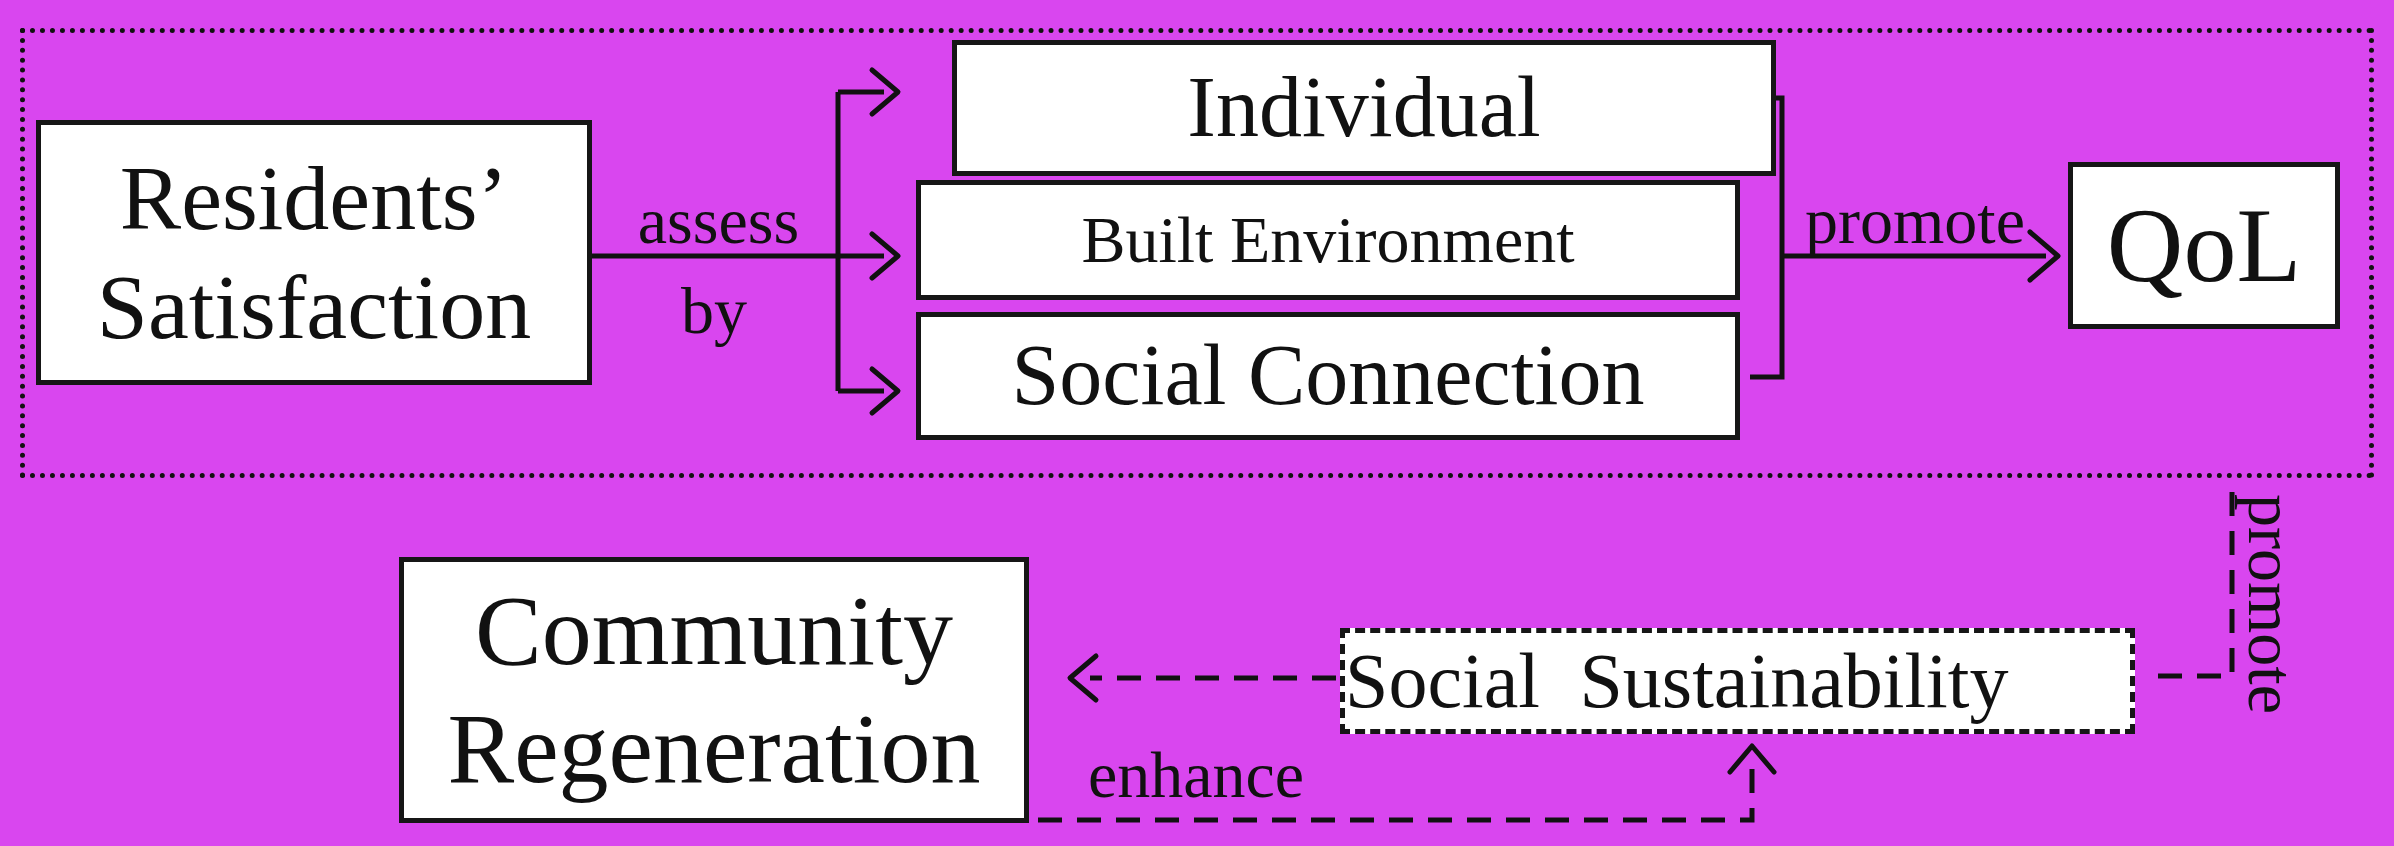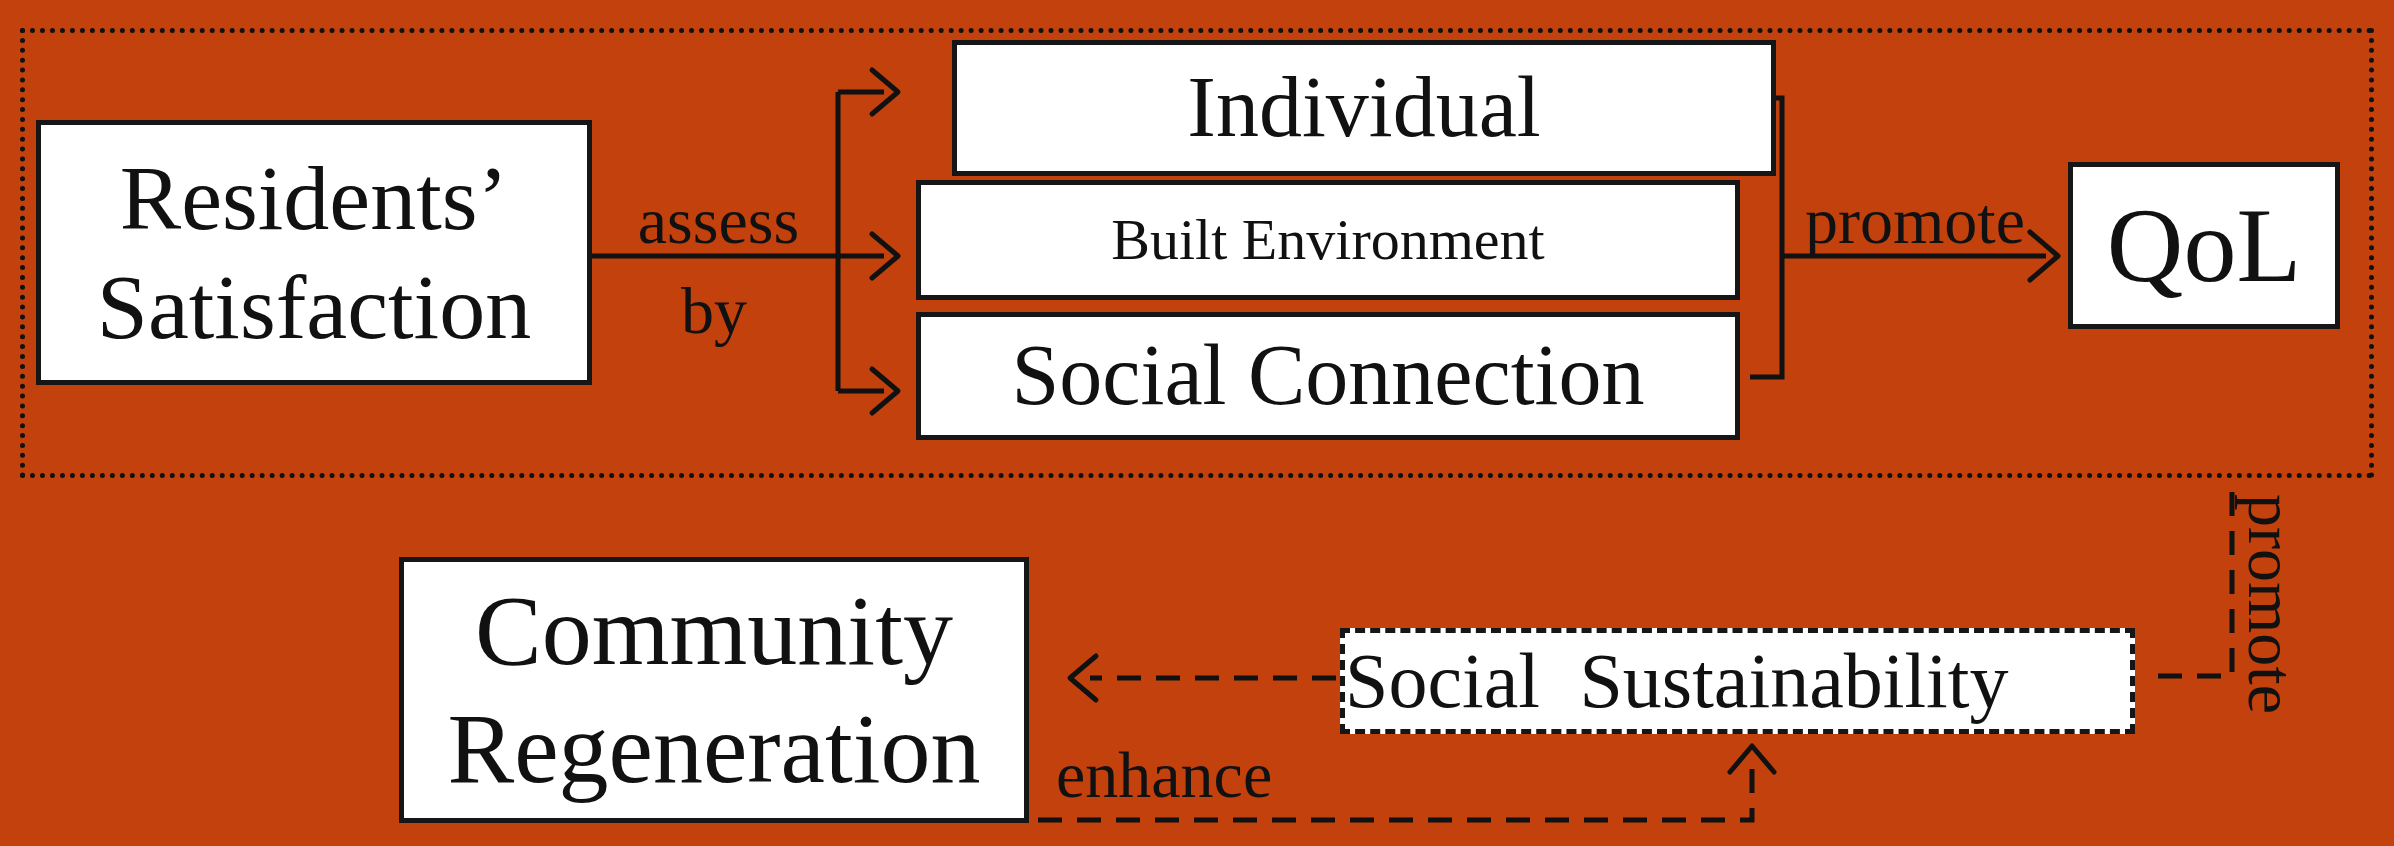--- a/index.html
+++ b/index.html
@@ -7,21 +7,21 @@
     padding: 0;
     background: #ffffff;
     width: 2394px;
     height: 846px;
     overflow: hidden;
   }
   #stage {
     position: relative;
     width: 2394px;
     height: 846px;
-    background: #c2410c;
+    background: #d946ef;
     font-family: "Liberation Serif", "DejaVu Serif", serif;
     color: #111111;
   }
   .abs { position: absolute; box-sizing: border-box; }
 
   
   #dotted-frame {
     left: 20px; top: 28px;
     width: 2354px; height: 450px;
     border: 5px dotted #111111;
@@ -36,21 +36,21 @@
     flex-direction: column;
     align-items: center;
     justify-content: center;
     text-align: center;
     line-height: 1.18;
     white-space: nowrap;
   }
 
   #residents-box { left: 36px;  top: 120px; width: 556px; height: 265px; font-size: 92px; }
   #individual-box { left: 952px; top: 40px;  width: 824px; height: 136px; font-size: 86px; }
-  #built-box      { left: 916px; top: 180px; width: 824px; height: 120px; font-size: 58px; }
+  #built-box      { left: 916px; top: 180px; width: 824px; height: 120px; font-size: 66px; }
   #social-box     { left: 916px; top: 312px; width: 824px; height: 128px; font-size: 86px; }
   #qol-box        { left: 2068px; top: 162px; width: 272px; height: 167px; font-size: 106px; }
   #community-box  { left: 399px; top: 557px; width: 630px; height: 266px; font-size: 100px; }
 
   
   #sustainability-box {
     left: 1340px; top: 628px; width: 795px; height: 106px;
     border: 5px dashed #161616;
     background: #ffffff;
     display: flex; align-items: center; justify-content: flex-start;
@@ -63,21 +63,21 @@
   .edge-label {
     font-size: 66px;
     line-height: 1;
     color: #111111;
     text-align: center;
     white-space: nowrap;
   }
   #assess-label  { left: 592px;  top: 188px; width: 253px; }
   #by-label      { left: 592px;  top: 278px; width: 244px; }
   #improve-label { left: 1786px; top: 188px; width: 258px; }
-  #enhance-label { left: 1056px; top: 742px; width: 280px; text-align: left; }
+  #enhance-label { left: 1056px; top: 742px; width: 280px; text-align: center; }
   #promote-label {
     left: 2238px; top: 494px; height: 264px;
     writing-mode: vertical-rl;
     text-orientation: sideways;
     font-size: 66px;
     line-height: 1;
     white-space: nowrap;
   }
 
   #connector-svg { left: 0; top: 0; width: 2394px; height: 846px; }

